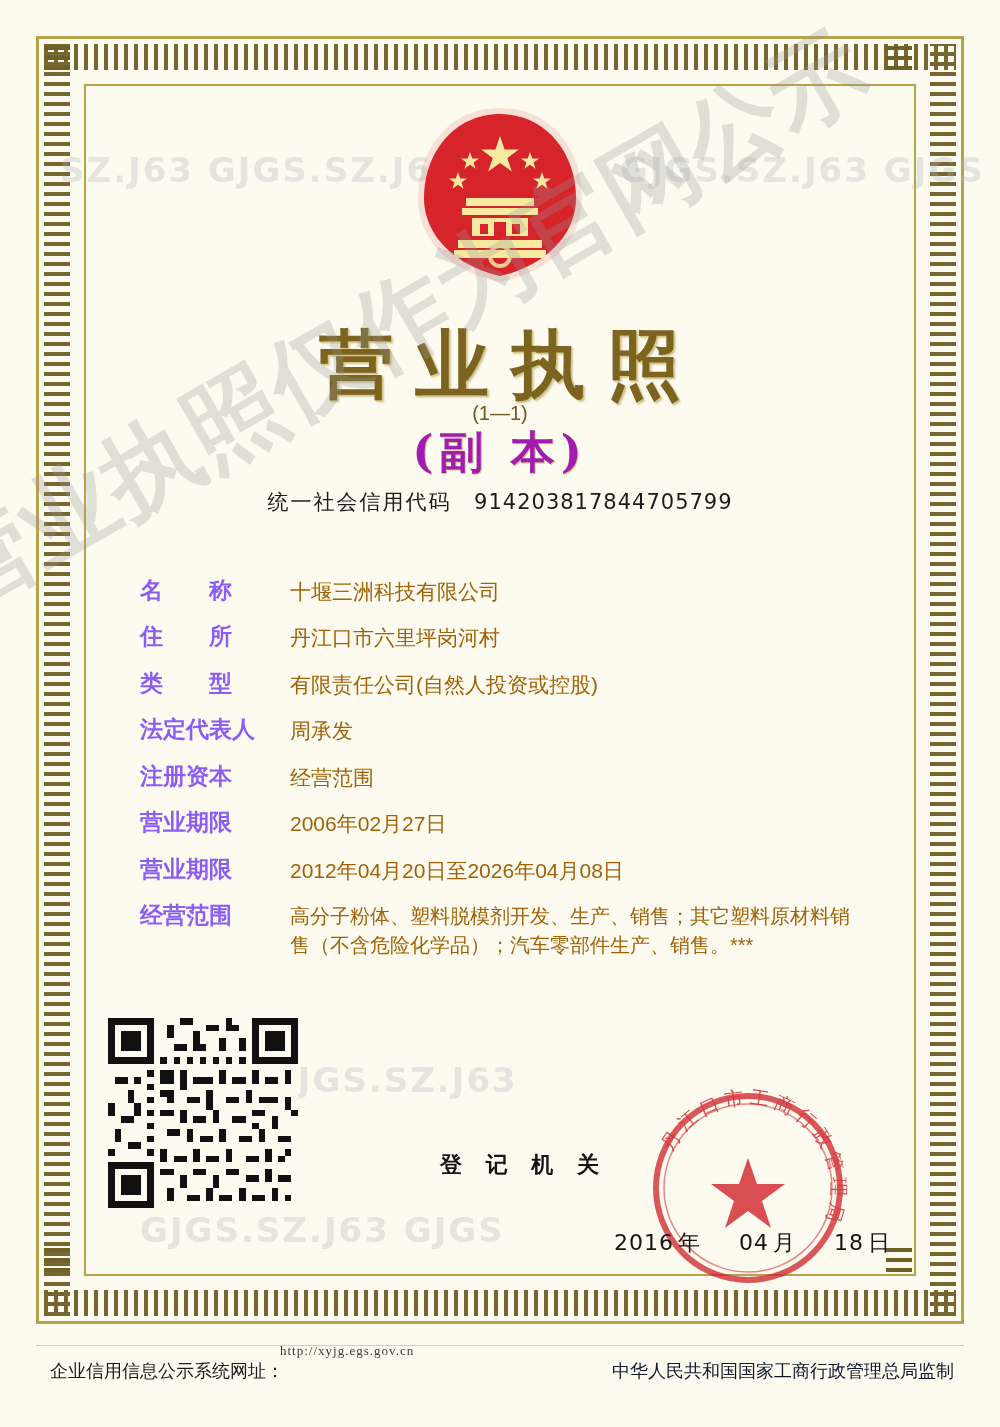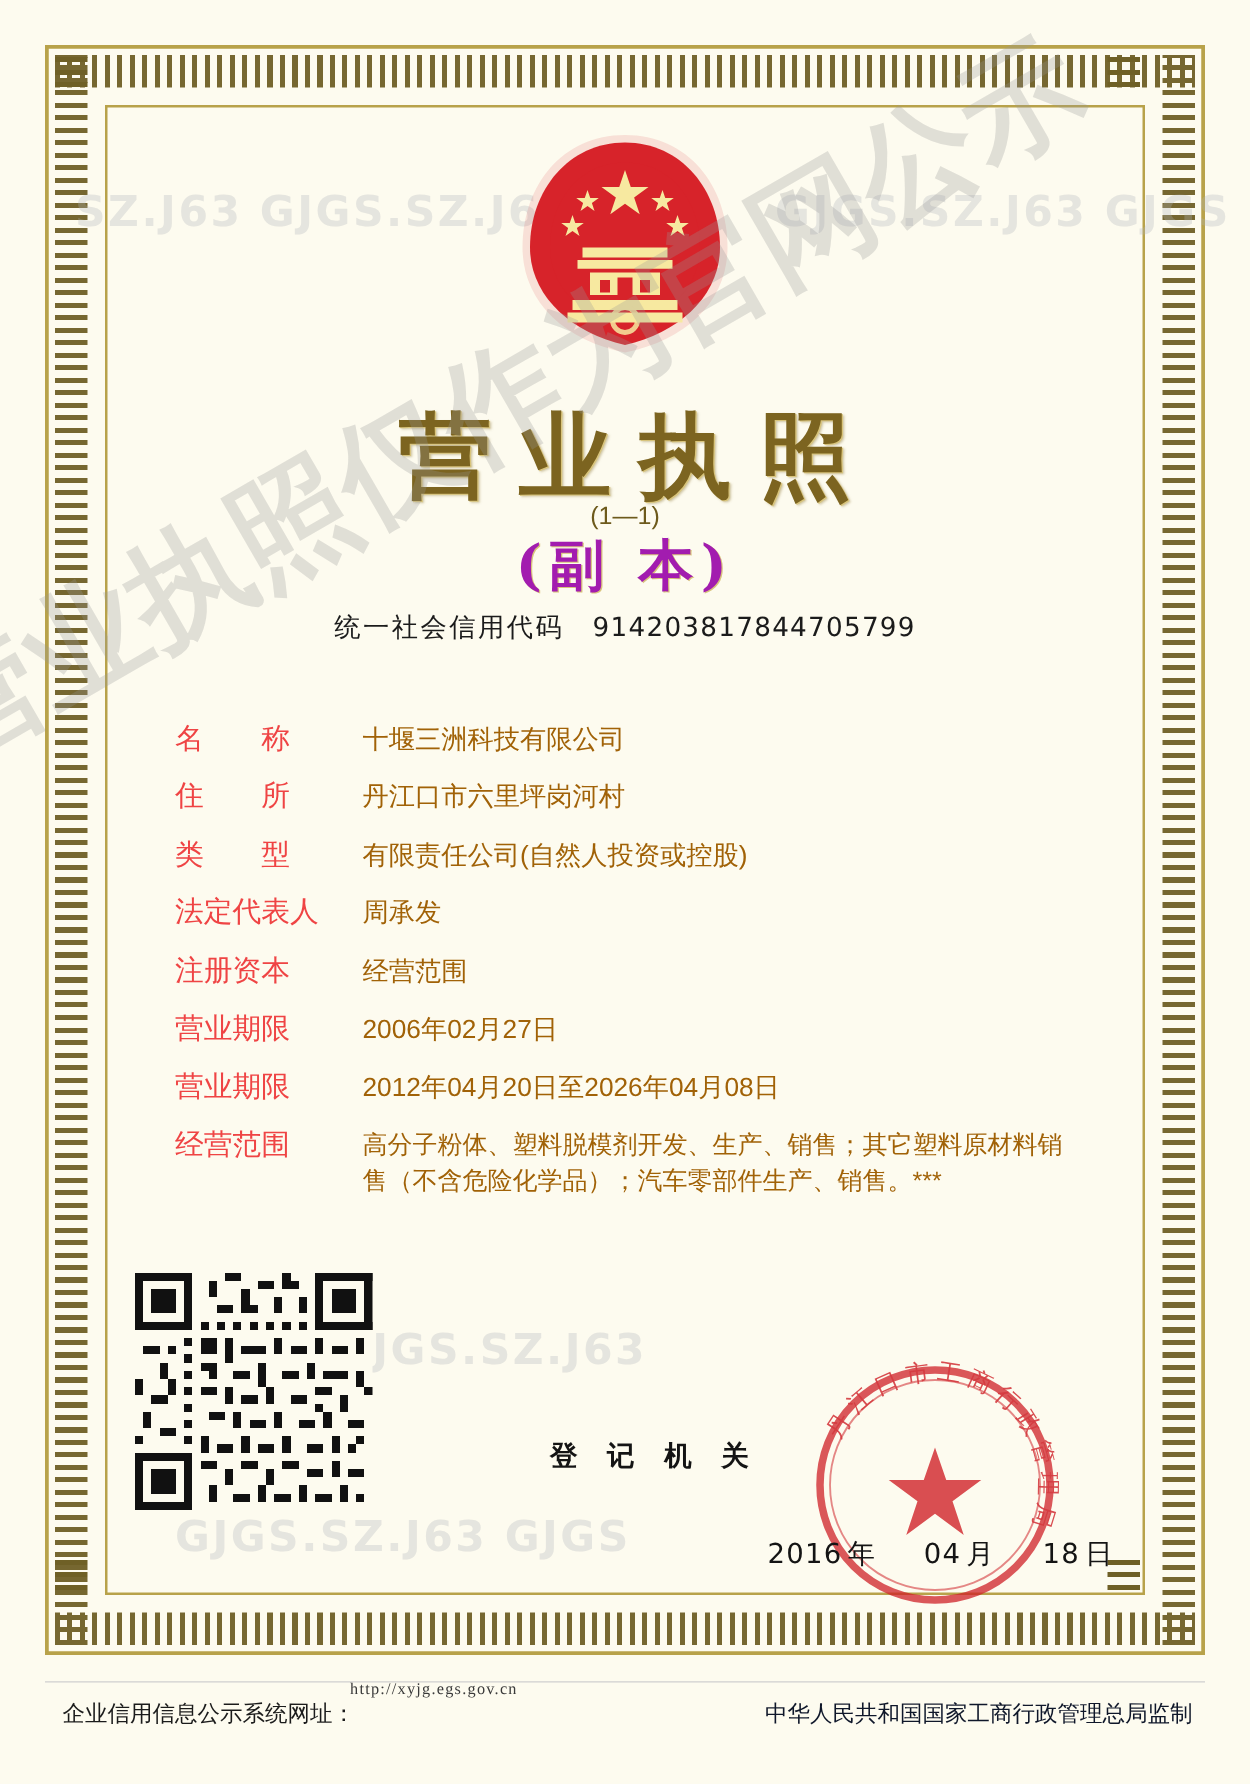--- a/index.html
+++ b/index.html
@@ -158,22 +158,22 @@
   }
   .field-row {
     display: flex;
     align-items: flex-start;
     margin-bottom: 14px;
   }
   .field-label {
     width: 150px;
     flex: 0 0 150px;
     font-size: 23px;
-    font-weight: normal;
-    color: #ef4444;
+    font-weight: bold;
+    color: #8b5cf6;
     display: flex;
     justify-content: space-between;
     font-family: "DejaVu Sans", "Liberation Sans", sans-serif;
   }
   .field-label.wide {
     letter-spacing: 0;
     justify-content: flex-start;
   }
   .field-value {
     font-size: 21px;

